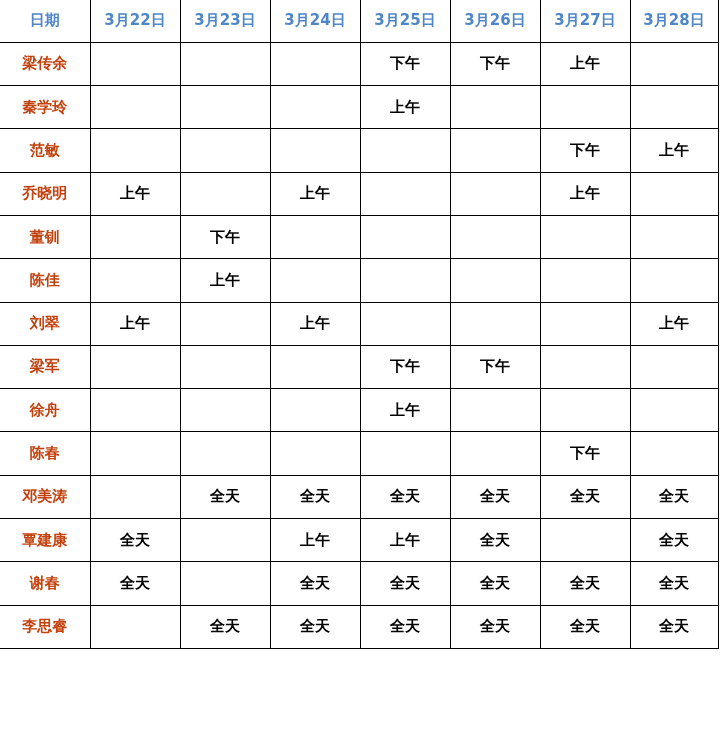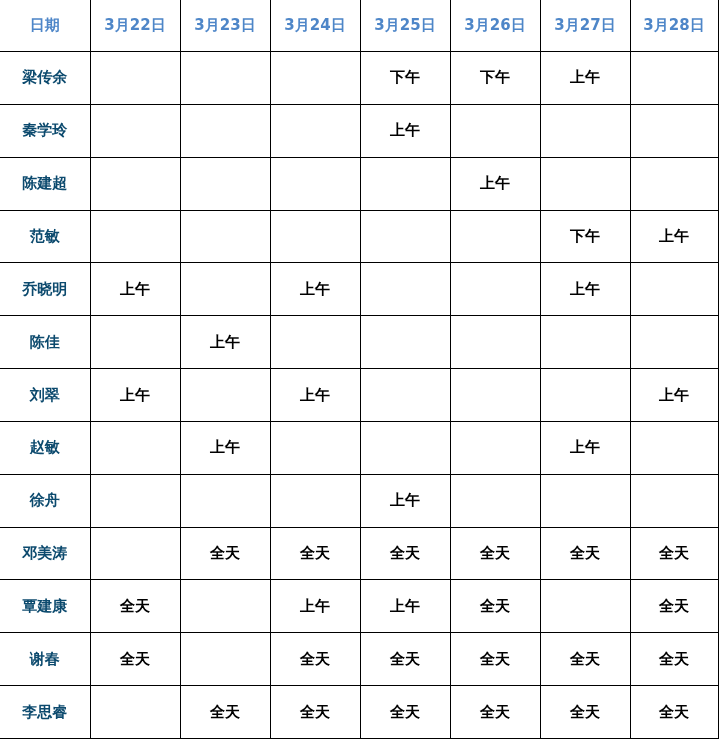--- a/index.html
+++ b/index.html
@@ -9,35 +9,35 @@
   }
   body {
     width: 721px;
     height: 739px;
     font-family: "DejaVu Sans", "Liberation Sans", sans-serif;
   }
   table.schedule {
     border-collapse: collapse;
     table-layout: fixed;
     width: 718px;
-    height: 739px;
+    height: 649px;
   }
   table.schedule td {
     border-right: 1px solid #000000;
     border-bottom: 1px solid #000000;
     text-align: center;
     vertical-align: middle;
     padding: 0;
     font-size: 15px;
     font-weight: 700;
     overflow: hidden;
     white-space: nowrap;
   }
   td.hdr  { color: #4E86C8; }
-  td.name { color: #0c4a6e; }
+  td.name { color: #c2410c; }
   td.val  { color: #000000; }
 </style>
 </head>
 <body>
 
 <table class="schedule">
   <colgroup>
     <col style="width:90px">
       <col style="width:90px">
       <col style="width:90px">
@@ -72,87 +72,97 @@
         <td class="name">秦学玲</td>
         <td class="val"></td>
         <td class="val"></td>
         <td class="val"></td>
         <td class="val">上午</td>
         <td class="val"></td>
         <td class="val"></td>
         <td class="val"></td>
       </tr>
       <tr>
-        <td class="name">陈建超</td>
-        <td class="val"></td>
-        <td class="val"></td>
-        <td class="val"></td>
-        <td class="val"></td>
-        <td class="val">上午</td>
-        <td class="val"></td>
-        <td class="val"></td>
-      </tr>
-      <tr>
         <td class="name">范敏</td>
         <td class="val"></td>
         <td class="val"></td>
         <td class="val"></td>
         <td class="val"></td>
         <td class="val"></td>
         <td class="val">下午</td>
         <td class="val">上午</td>
       </tr>
       <tr>
         <td class="name">乔晓明</td>
         <td class="val">上午</td>
         <td class="val"></td>
         <td class="val">上午</td>
         <td class="val"></td>
         <td class="val"></td>
         <td class="val">上午</td>
         <td class="val"></td>
       </tr>
       <tr>
+        <td class="name">董钏</td>
+        <td class="val"></td>
+        <td class="val">下午</td>
+        <td class="val"></td>
+        <td class="val"></td>
+        <td class="val"></td>
+        <td class="val"></td>
+        <td class="val"></td>
+      </tr>
+      <tr>
         <td class="name">陈佳</td>
         <td class="val"></td>
         <td class="val">上午</td>
         <td class="val"></td>
         <td class="val"></td>
         <td class="val"></td>
         <td class="val"></td>
         <td class="val"></td>
       </tr>
       <tr>
         <td class="name">刘翠</td>
         <td class="val">上午</td>
         <td class="val"></td>
         <td class="val">上午</td>
         <td class="val"></td>
         <td class="val"></td>
         <td class="val"></td>
         <td class="val">上午</td>
       </tr>
       <tr>
-        <td class="name">赵敏</td>
-        <td class="val"></td>
-        <td class="val">上午</td>
-        <td class="val"></td>
-        <td class="val"></td>
-        <td class="val"></td>
-        <td class="val">上午</td>
+        <td class="name">梁军</td>
+        <td class="val"></td>
+        <td class="val"></td>
+        <td class="val"></td>
+        <td class="val">下午</td>
+        <td class="val">下午</td>
+        <td class="val"></td>
         <td class="val"></td>
       </tr>
       <tr>
         <td class="name">徐舟</td>
         <td class="val"></td>
         <td class="val"></td>
         <td class="val"></td>
         <td class="val">上午</td>
         <td class="val"></td>
         <td class="val"></td>
+        <td class="val"></td>
+      </tr>
+      <tr>
+        <td class="name">陈春</td>
+        <td class="val"></td>
+        <td class="val"></td>
+        <td class="val"></td>
+        <td class="val"></td>
+        <td class="val"></td>
+        <td class="val">下午</td>
         <td class="val"></td>
       </tr>
       <tr>
         <td class="name">邓美涛</td>
         <td class="val"></td>
         <td class="val">全天</td>
         <td class="val">全天</td>
         <td class="val">全天</td>
         <td class="val">全天</td>
         <td class="val">全天</td>

